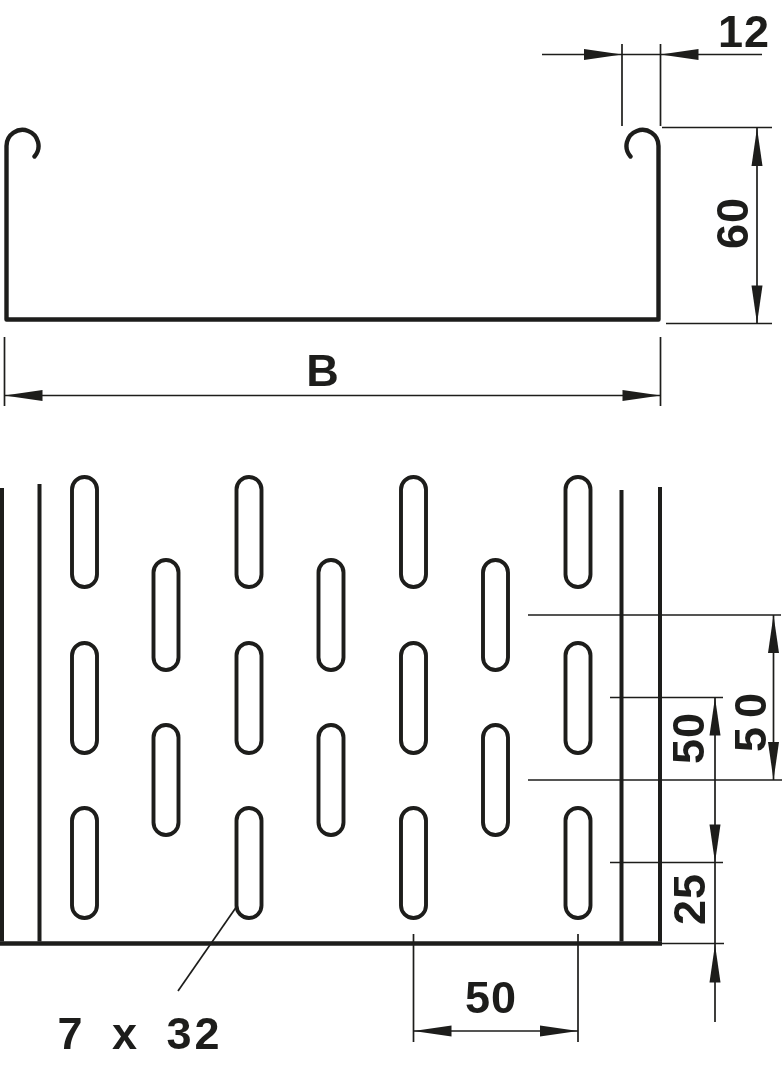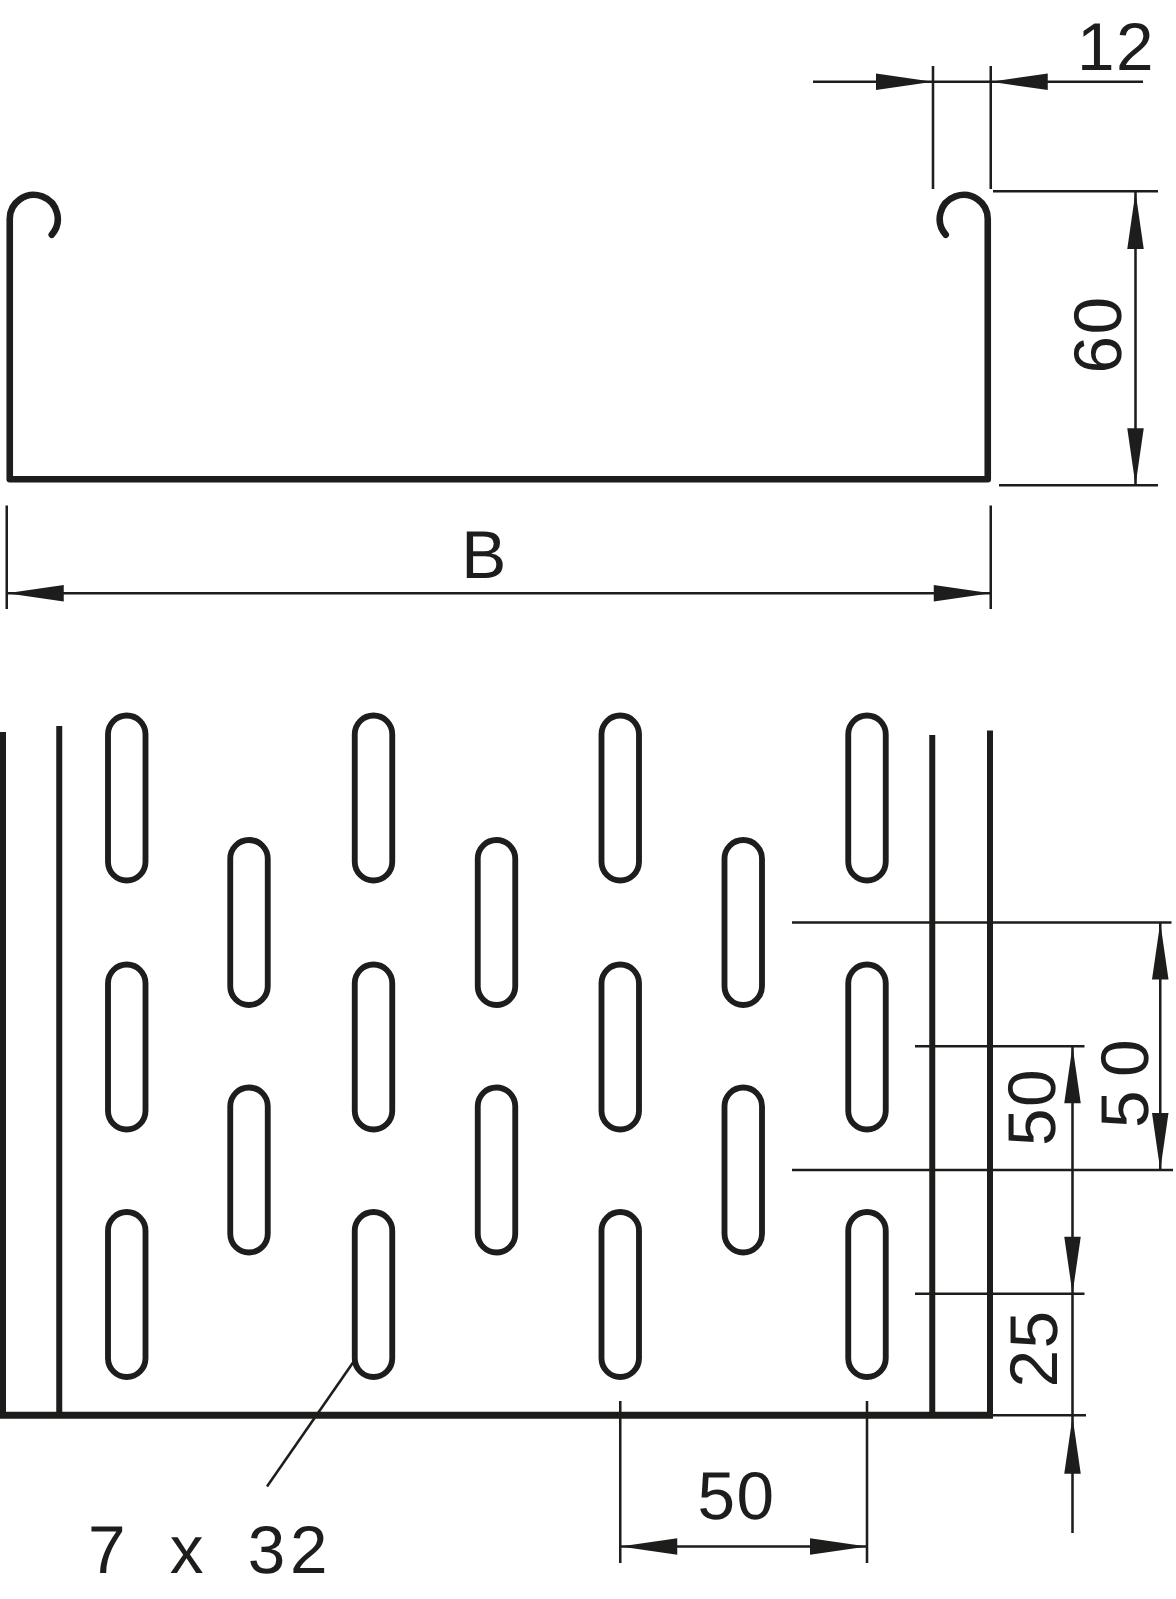--- a/index.html
+++ b/index.html
@@ -2,20 +2,21 @@
 <html><head>
 <meta charset="utf-8">
 <style>
   html,body{margin:0;padding:0;background:#ffffff;}
   .stage{
     position:relative;
     width:784px;height:1066px;
     background:#ffffff;
     font-family:"Liberation Sans", sans-serif;
     overflow:hidden;
+    font-weight:bold;
   }
   svg{display:block;}
   .contour{fill:none;stroke:#1d1d1b;stroke-width:4.4;stroke-linecap:round;stroke-linejoin:round;}
   .edge{stroke:#1d1d1b;stroke-width:4;stroke-linecap:butt;}
   .edge-thick{stroke:#1d1d1b;stroke-width:4.6;stroke-linecap:butt;}
   .slot{fill:none;stroke:#1d1d1b;stroke-width:3.9;}
   .dim{stroke:#1d1d1b;stroke-width:1.7;fill:none;stroke-linecap:butt;}
   .arrow{fill:#1d1d1b;stroke:none;}
   .dim-text{
     fill:#1d1d1b;

